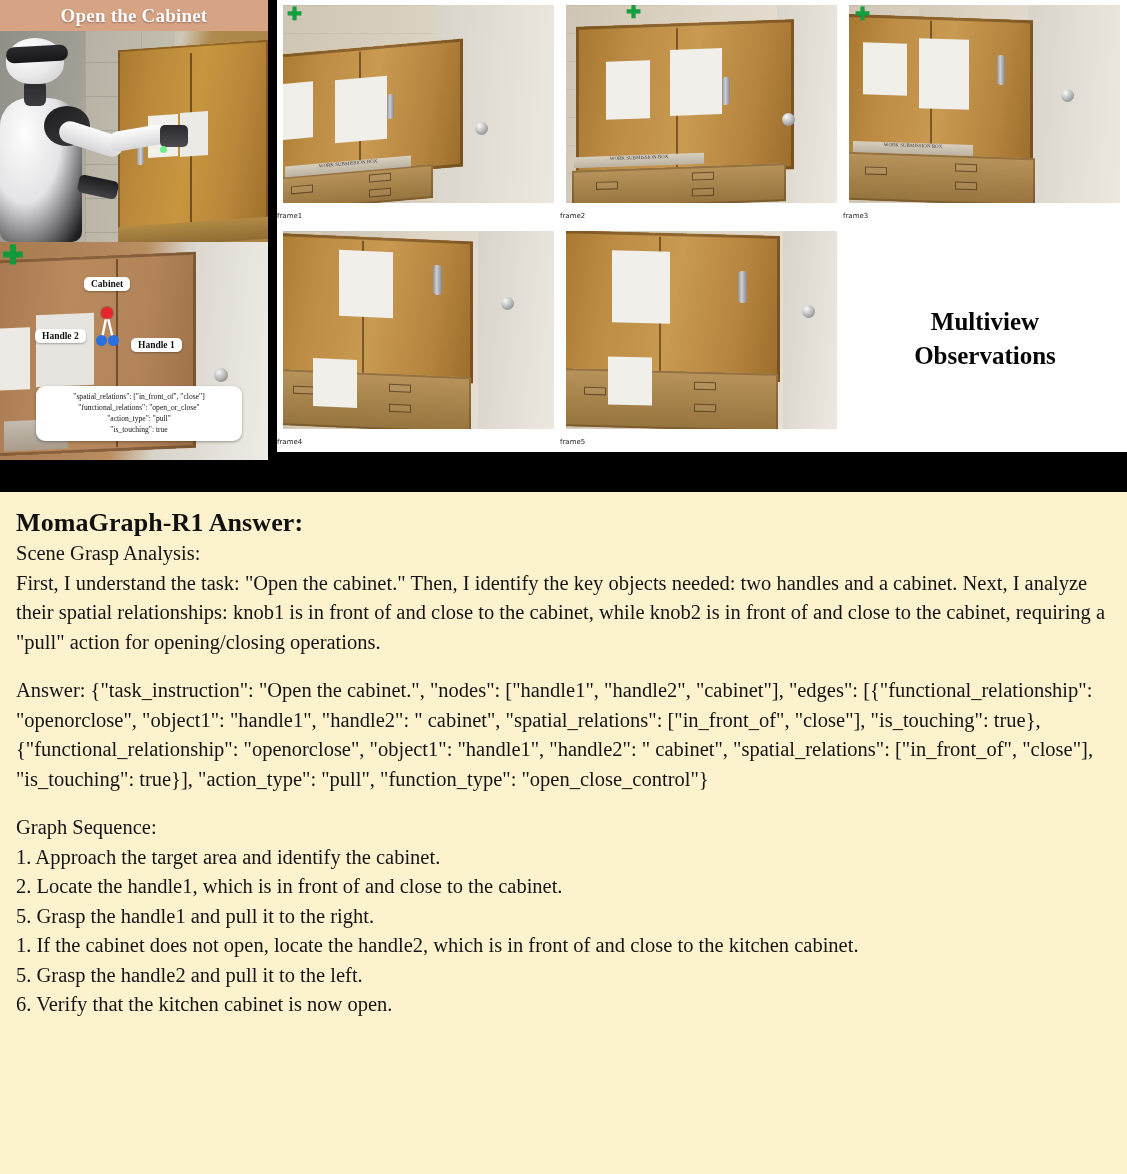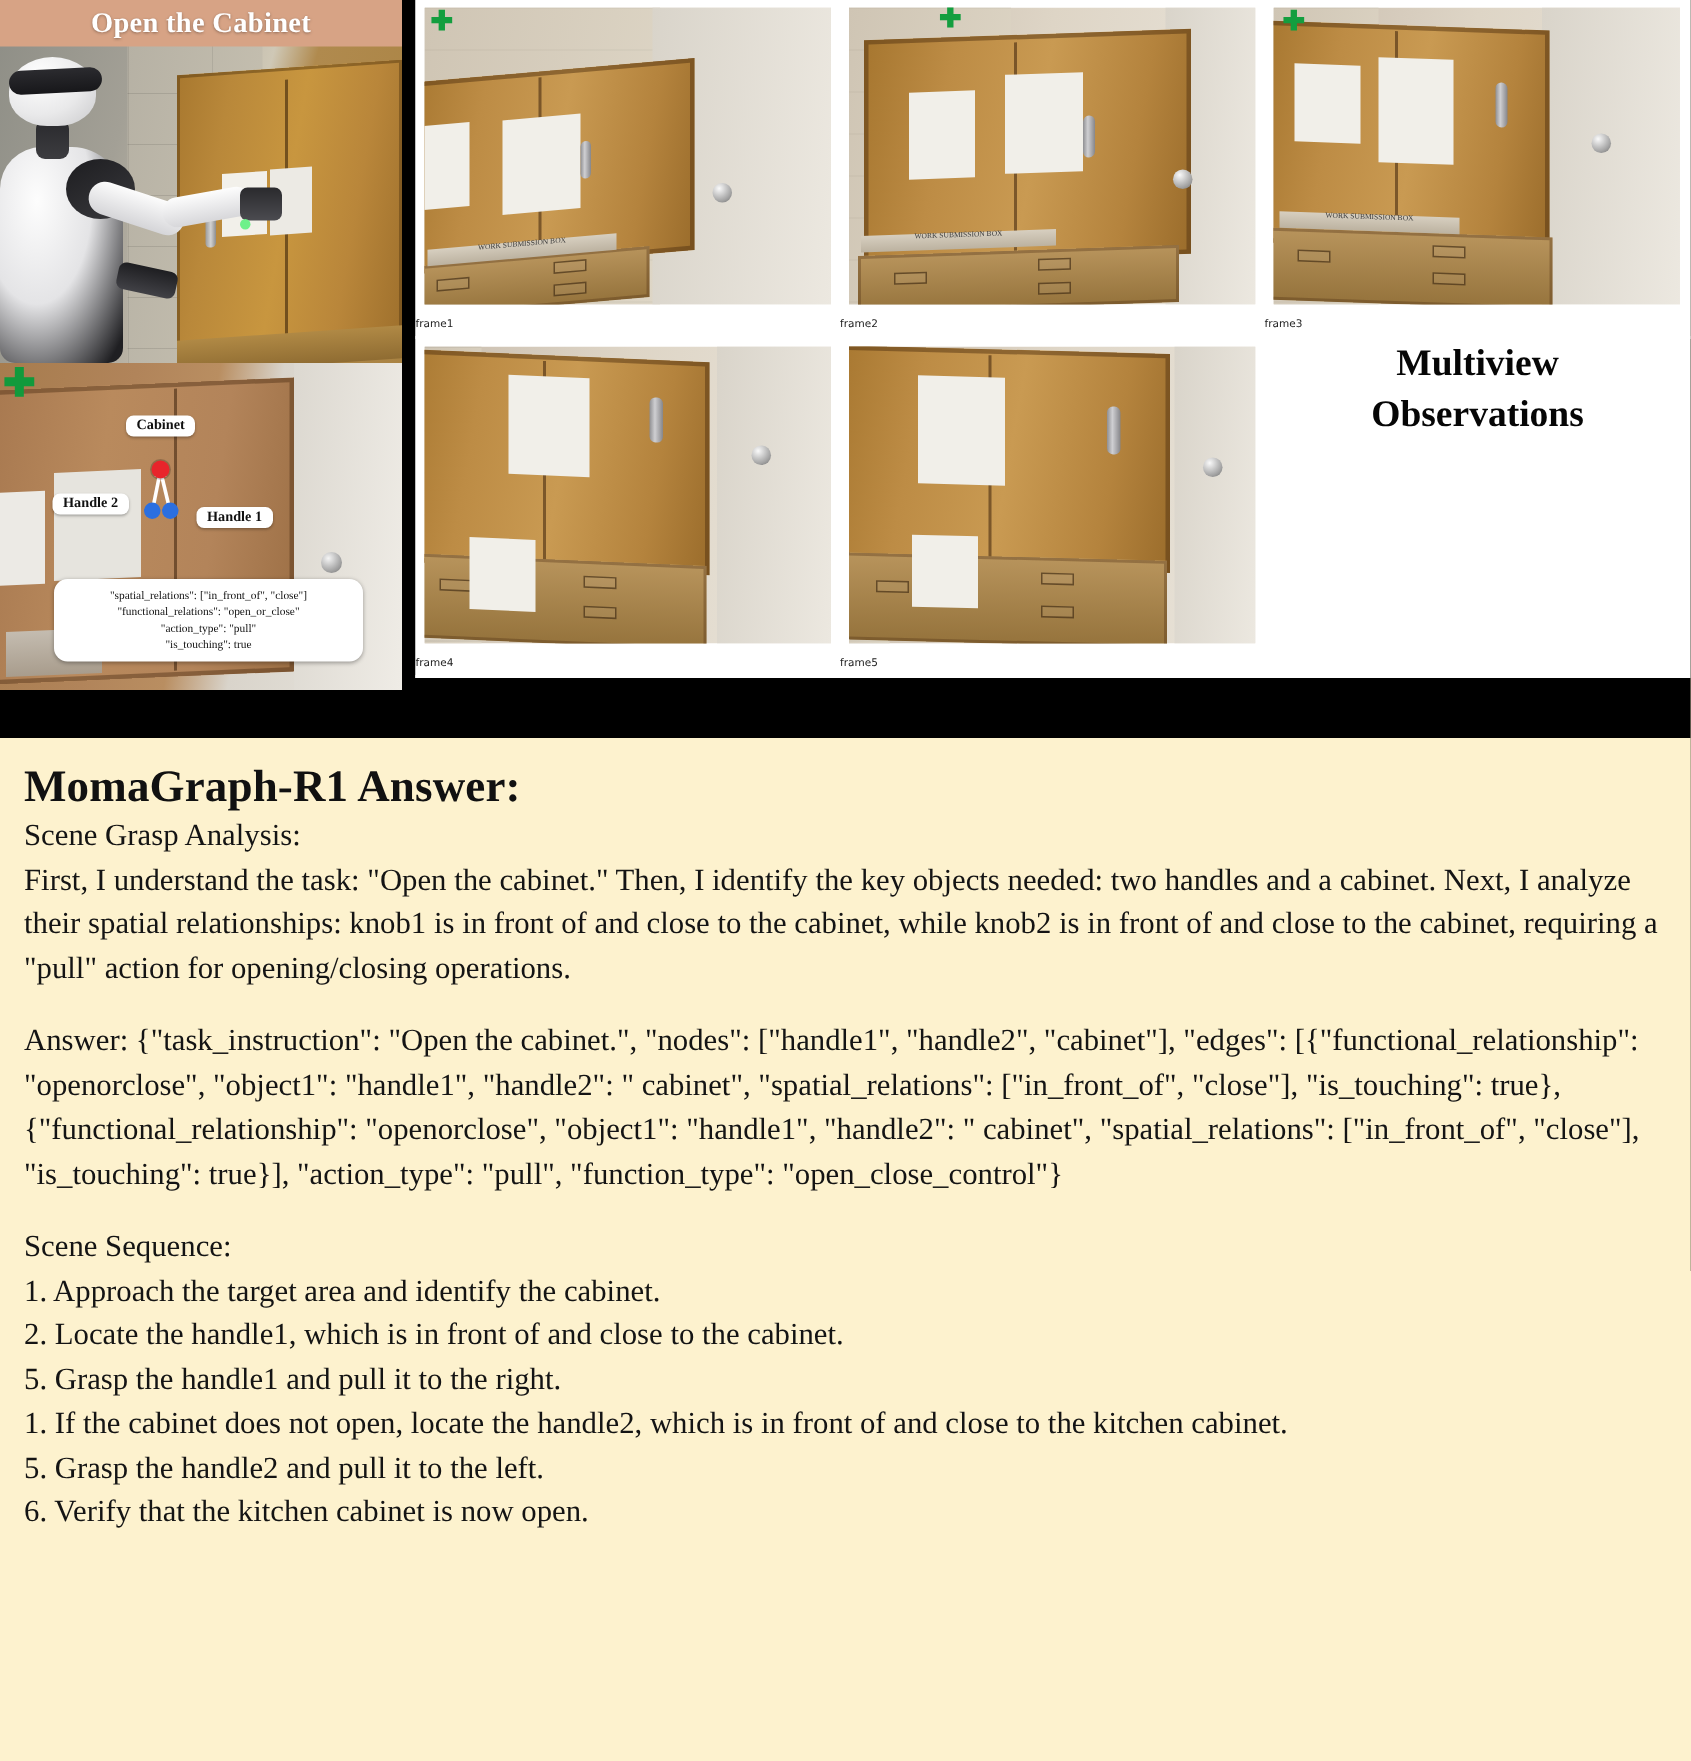--- a/index.html
+++ b/index.html
@@ -313,41 +313,41 @@
     position:absolute; color:#139e3f; font-weight:bold; font-size:18px; line-height:14px;
   }
   .scene .s-box {
     position:absolute; background: linear-gradient(#d7cfc0,#bcb2a0);
     font-size:5px; color:#3a3a3a; text-align:center;
   }
 
   #multiview-text-cell {
     position: relative;
     background:#ffffff;
-    display:flex; align-items:flex-start; justify-content:center;
+    display:flex; align-items:center; justify-content:center;
   }
   #multiview-text {
     text-align:center;
     font-size: 25px;
     font-weight: bold;
     line-height: 1.35;
     color:#060606;
   }
 
   
   #answer-box {
     position: absolute;
     left: 0; top: 492px;
     width: 1127px;
     height: 682px;
     background: #fdf2ce;
     padding: 16px 14px 10px 16px;
   }
   #answer-title {
-    font-size: 30px;
+    font-size: 26px;
     font-weight: bold;
     color:#111;
     margin-bottom: 1px;
     letter-spacing: .1px;
   }
   .ans-p {
     font-size: 20.5px;
     line-height: 1.44;
     color:#141414;
   }
@@ -539,21 +539,21 @@
   <div id="answer-title">MomaGraph-R1 Answer:</div>
   <div class="ans-p">Scene Grasp Analysis:</div>
   <div class="ans-p">First, I understand the task: "Open the cabinet." Then, I identify the key objects needed: two handles and a cabinet. Next, I analyze their spatial relationships: knob1 is in front of and close to the cabinet, while knob2 is in front of and close to the cabinet, requiring a "pull" action for opening/closing operations.</div>
 
   <div class="ans-gap"></div>
 
   <div class="ans-p">Answer: {"task_instruction": "Open the cabinet.", "nodes": ["handle1", "handle2", "cabinet"], "edges": [{"functional_relationship": "openorclose", "object1": "handle1", "handle2": " cabinet", "spatial_relations": ["in_front_of", "close"], "is_touching": true}, {"functional_relationship": "openorclose", "object1": "handle1", "handle2": " cabinet", "spatial_relations": ["in_front_of", "close"], "is_touching": true}], "action_type": "pull", "function_type": "open_close_control"}</div>
 
   <div class="ans-gap"></div>
 
-  <div class="ans-p">Scene Sequence:</div>
+  <div class="ans-p">Graph Sequence:</div>
   <ul class="ans-list">
     <li>1. Approach the target area and identify the cabinet.</li>
     <li>2. Locate the handle1, which is in front of and close to the cabinet.</li>
     <li>5. Grasp the handle1 and pull it to the right.</li>
     <li>1. If the cabinet does not open, locate the handle2, which is in front of and close to the kitchen cabinet.</li>
     <li>5. Grasp the handle2 and pull it to the left.</li>
     <li>6. Verify that the kitchen cabinet is now open.</li>
   </ul>
 </div>
 

